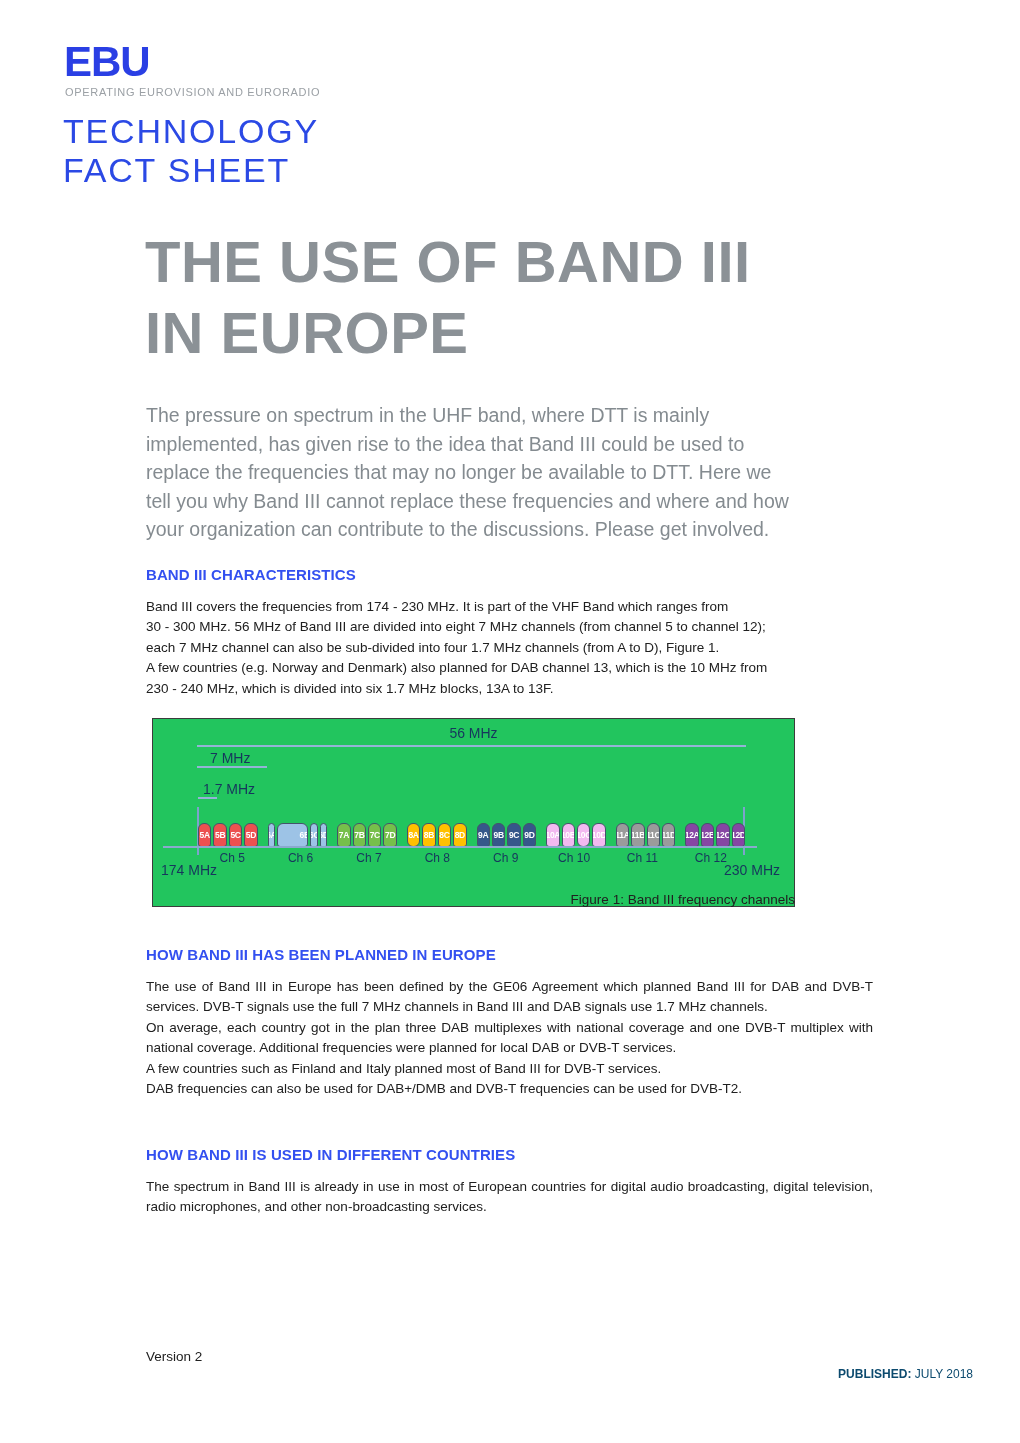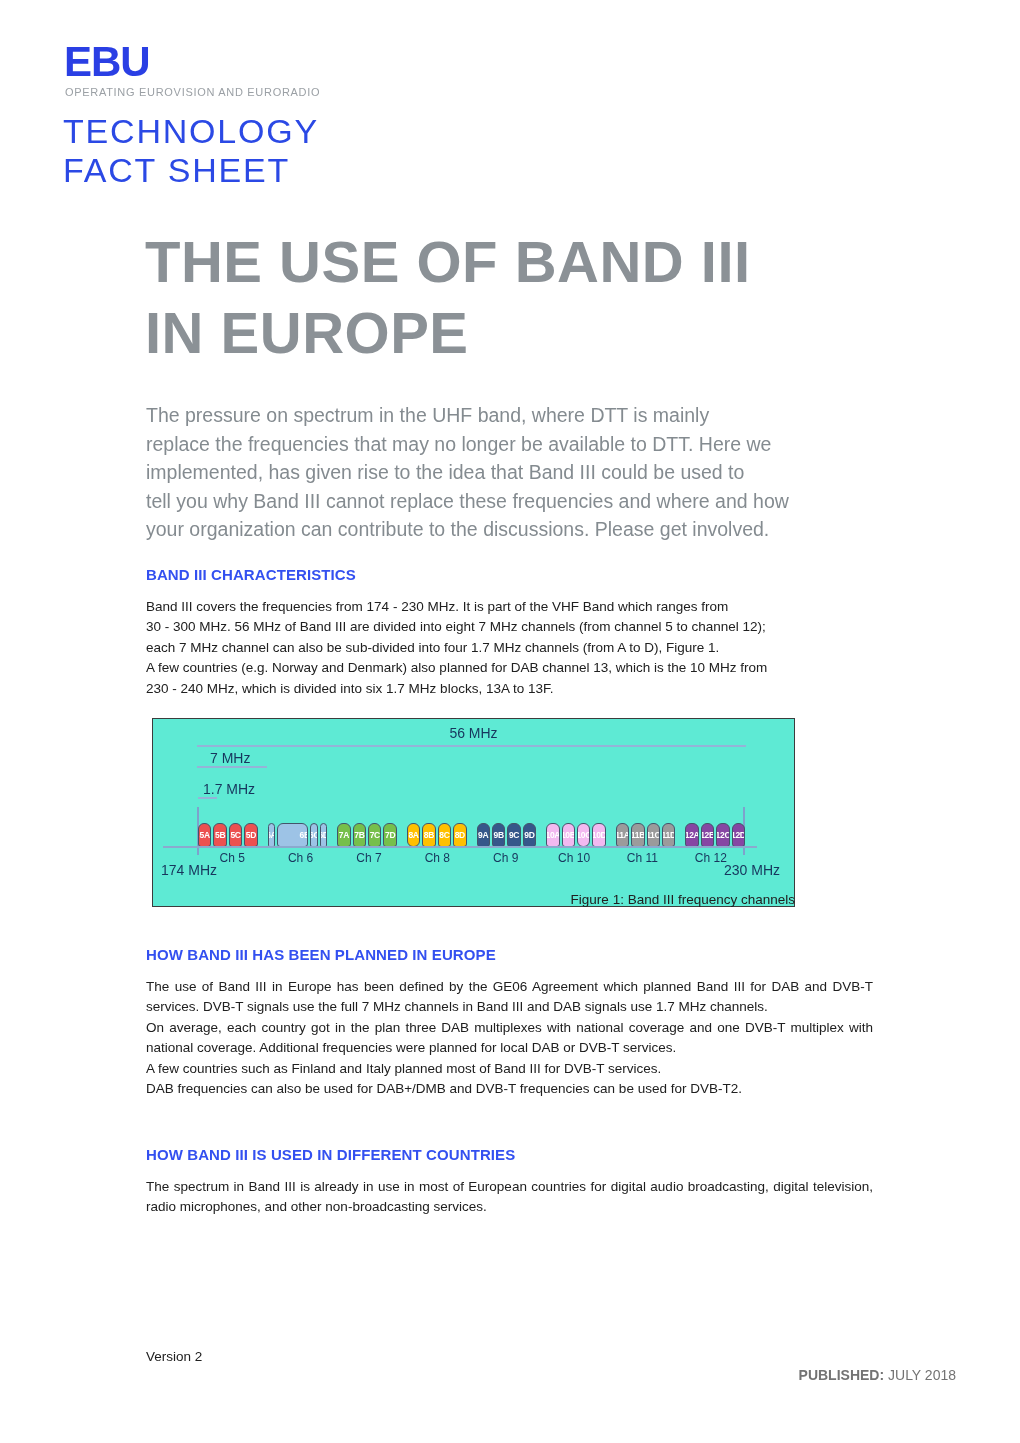--- a/index.html
+++ b/index.html
@@ -20,38 +20,38 @@
   .intro{position:absolute;left:146px;top:401px;font-size:19.5px;color:#848B90;
     line-height:28.6px;}
   
   .h2{position:absolute;left:146px;font-size:15px;font-weight:700;color:#3350F0;
     letter-spacing:0.1px;}
   .bodytext{position:absolute;left:146px;width:727px;font-size:13.5px;color:#202020;
     line-height:20.4px;}
   .bodytext .just{text-align:justify;}
   
   .fig-box{position:absolute;left:152px;top:718px;width:643px;height:189px;
-    border:1.5px solid #3C3C3C;background:#5eead4;box-sizing:border-box;}
+    border:1.5px solid #3C3C3C;background:#22c55e;box-sizing:border-box;}
   .fig-label{position:absolute;color:#17365D;font-size:14px;}
   .fig-line{position:absolute;height:2px;background:#95B3D7;}
   .fig-tick{position:absolute;width:2px;background:#7EA2CC;}
   .fig-axis{position:absolute;height:2px;background:#8BA9CE;left:10px;top:127px;width:594px;}
   .blocks-row{position:absolute;left:45px;top:104px;width:547px;height:24px;
     display:flex;gap:10px;}
   .ch-group{flex:1 1 0;display:flex;gap:2px;min-width:0;}
   .blk{flex:1 1 0;min-width:0;border-radius:6px 6px 3px 3px;border:1px solid #44546A;
     color:#fff;font-size:8.5px;font-weight:700;display:flex;align-items:center;
     justify-content:center;letter-spacing:-0.3px;box-sizing:border-box;overflow:hidden;}
   .names-row{position:absolute;left:45px;top:132px;width:547px;display:flex;}
   .ch-name{flex:1 1 0;text-align:center;font-size:12px;color:#17365D;}
   .fig-caption{position:absolute;left:152px;top:892px;width:643px;text-align:right;
     font-size:13.5px;color:#202020;}
   
   .version{position:absolute;left:146px;top:1349px;font-size:13.5px;color:#202020;}
-  .published{position:absolute;right:64px;top:1367px;font-size:14px;color:#737373;}
+  .published{position:absolute;right:47px;top:1367px;font-size:12px;color:#0c4a6e;}
   .published .lbl{font-weight:700;}
 </style>
 </head>
 <body>
 
 <div class="page">
 
   <div class="ebu-logo">EBU</div>
   <div class="ebu-tagline">OPERATING EUROVISION AND EURORADIO</div>
   <div class="factsheet">
@@ -59,22 +59,22 @@
     <div>FACT SHEET</div>
   </div>
 
   <div class="doc-title">
     <div>THE USE OF BAND III</div>
     <div>IN EUROPE</div>
   </div>
 
   <div class="intro">
     <div>The pressure on spectrum in the UHF band, where DTT is mainly</div>
+    <div>implemented, has given rise to the idea that Band III could be used to</div>
     <div>replace the frequencies that may no longer be available to DTT. Here we</div>
-    <div>implemented, has given rise to the idea that Band III could be used to</div>
     <div>tell you why Band III cannot replace these frequencies and where and how</div>
     <div>your organization can contribute to the discussions. Please get involved.</div>
   </div>
 
   <div class="h2" style="top:566px">BAND III CHARACTERISTICS</div>
   <div class="bodytext" style="top:597px">
     <div>Band III covers the frequencies from 174 - 230 MHz. It is part of the VHF Band which ranges from</div>
     <div>30 - 300 MHz. 56 MHz of Band III are divided into eight 7 MHz channels (from channel 5 to channel 12);</div>
     <div>each 7 MHz channel can also be sub-divided into four 1.7 MHz channels (from A to D), Figure 1.</div>
     <div>A few countries (e.g. Norway and Denmark) also planned for DAB channel 13, which is the 10 MHz from</div>

